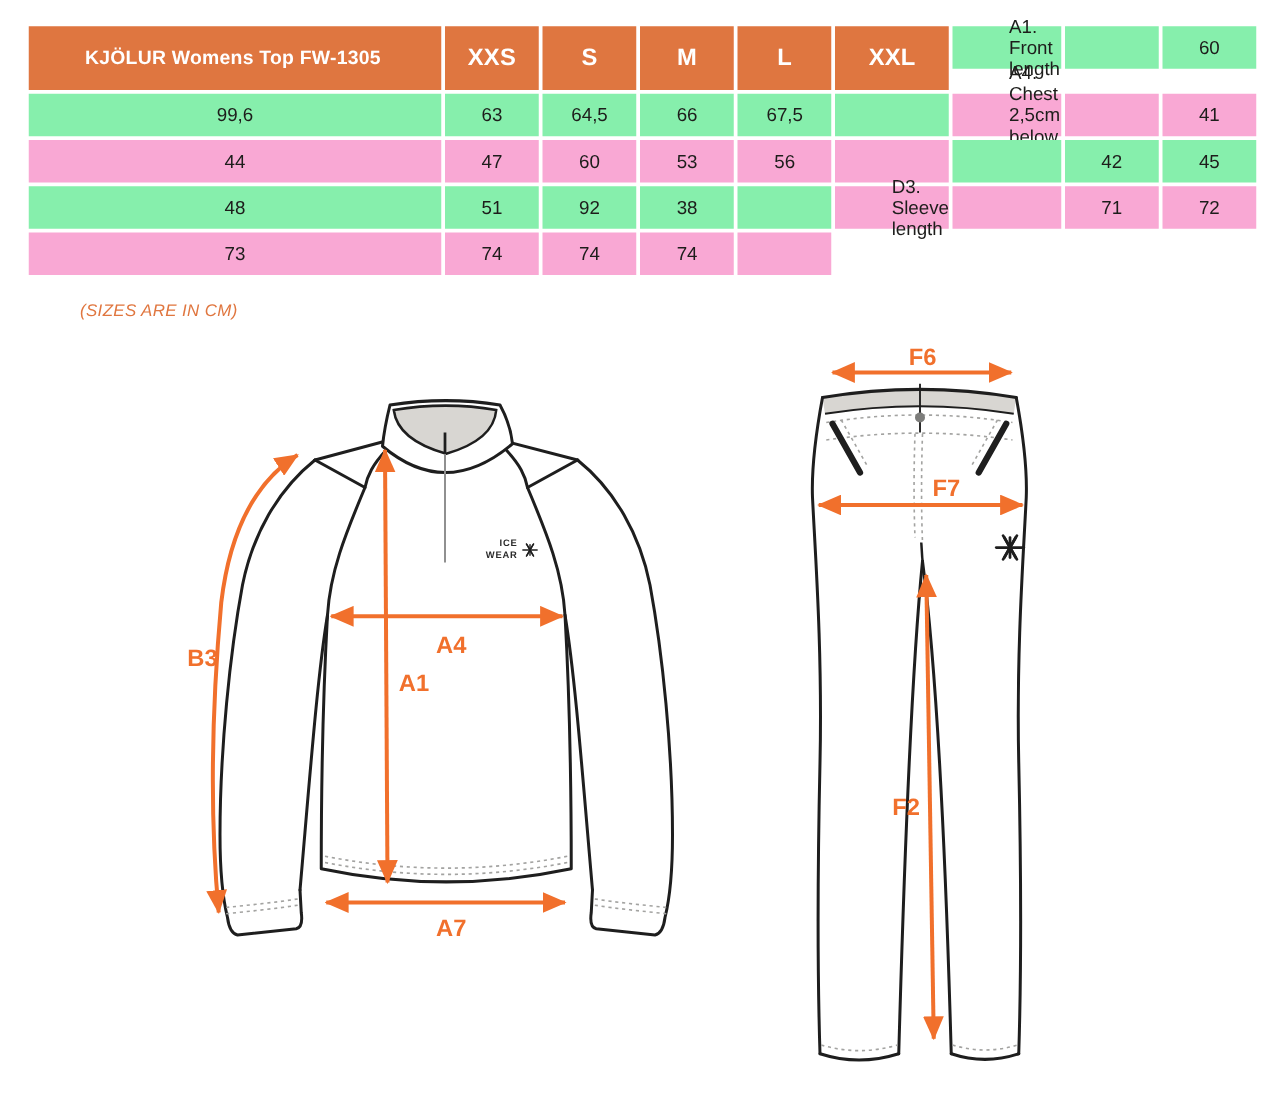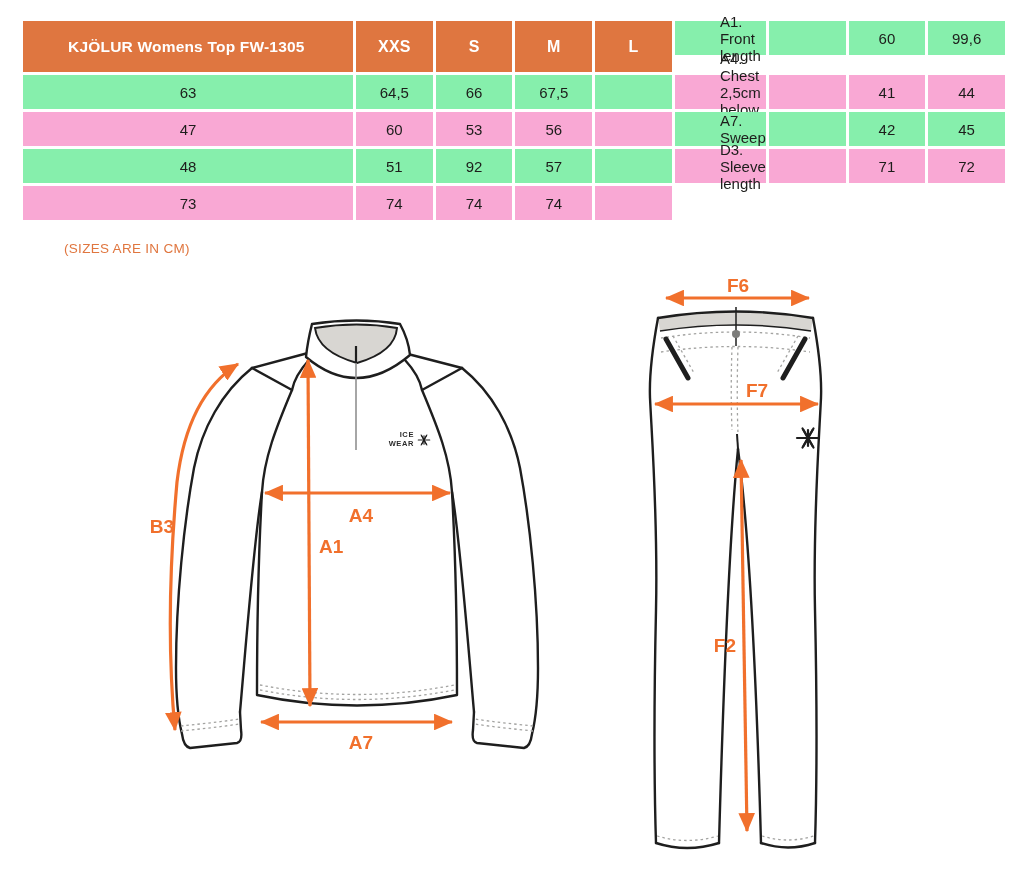--- a/index.html
+++ b/index.html
@@ -13,50 +13,51 @@
     position:absolute;left:23px;top:21px;width:982px;
     display:grid;grid-template-columns:330px repeat(8,1fr);
     gap:3px;background:#ffffff;
   }
   .size-table .cell{
     display:flex;align-items:center;justify-content:center;
     font-size:15px;color:#1d1d1b;height:34px;
   }
   .size-table .th{
     height:51px;background:#df7640;color:#ffffff;font-weight:bold;
-    font-size:16px;letter-spacing:.2px;
+    font-size:19px;letter-spacing:.2px;
   }
   .size-table .label-col{justify-content:flex-start;padding-left:45px;box-sizing:border-box;}
   .size-table .title-cell{font-size:15.5px;}
   .size-table .r-dark{background:#86efac;}
   .size-table .r-light{background:#f9a8d4;}
   
   .cm-note{
     position:absolute;left:64px;top:241px;color:#e0763f;
-    font-size:13.5px;letter-spacing:.3px;
+    font-size:13.5px;letter-spacing:.3px;font-style:italic;
   }
   
   .diagram-svg{position:absolute;left:0;top:0;}
   .outline{fill:none;stroke:#1e1e1e;stroke-width:2.4;stroke-linecap:round;stroke-linejoin:round;}
   .thin{fill:none;stroke:#1e1e1e;stroke-width:1.5;}
   .stitch{fill:none;stroke:#a3a3a1;stroke-width:1.3;stroke-dasharray:2.5 3;}
   .arrow{fill:none;stroke:#f1702c;stroke-width:3.2;}
   .mlabel{fill:#f1702c;font-family:"Liberation Sans","DejaVu Sans",sans-serif;font-size:19px;font-weight:bold;}
   .logo-text{fill:#2b2b2b;font-family:"Liberation Sans","DejaVu Sans",sans-serif;font-size:7.5px;font-weight:bold;letter-spacing:.6px;}
   .flake{stroke:#1e1e1e;stroke-width:2.2;stroke-linecap:round;}
 </style>
 </head>
 <body>
 
 <div class="size-table">
   <div class="cell th label-col title-cell">KJÖLUR Womens Top FW-1305</div>
   <div class="cell th">XXS</div>
   <div class="cell th">S</div>
   <div class="cell th">M</div>
   <div class="cell th">L</div>
+  <div class="cell th">XXL</div>
 
   <div class="cell r-dark label-col">A1. Front length</div>
   <div class="cell r-dark"></div>
   <div class="cell r-dark">60</div>
   <div class="cell r-dark">99,6</div>
   <div class="cell r-dark">63</div>
   <div class="cell r-dark">64,5</div>
   <div class="cell r-dark">66</div>
   <div class="cell r-dark">67,5</div>
   <div class="cell r-dark"></div>
@@ -64,28 +65,27 @@
   <div class="cell r-light label-col">A4. Chest 2,5cm below armpit</div>
   <div class="cell r-light"></div>
   <div class="cell r-light">41</div>
   <div class="cell r-light">44</div>
   <div class="cell r-light">47</div>
   <div class="cell r-light">60</div>
   <div class="cell r-light">53</div>
   <div class="cell r-light">56</div>
   <div class="cell r-light"></div>
 
-  <div class="cell r-dark label-col">A7. Sweep</div>
   <div class="cell r-dark"></div>
   <div class="cell r-dark">42</div>
   <div class="cell r-dark">45</div>
   <div class="cell r-dark">48</div>
   <div class="cell r-dark">51</div>
   <div class="cell r-dark">92</div>
-  <div class="cell r-dark">57</div>
+  <div class="cell r-dark">38</div>
   <div class="cell r-dark"></div>
 
   <div class="cell r-light label-col">D3. Sleeve length</div>
   <div class="cell r-light"></div>
   <div class="cell r-light">71</div>
   <div class="cell r-light">72</div>
   <div class="cell r-light">73</div>
   <div class="cell r-light">74</div>
   <div class="cell r-light">74</div>
   <div class="cell r-light">74</div>

